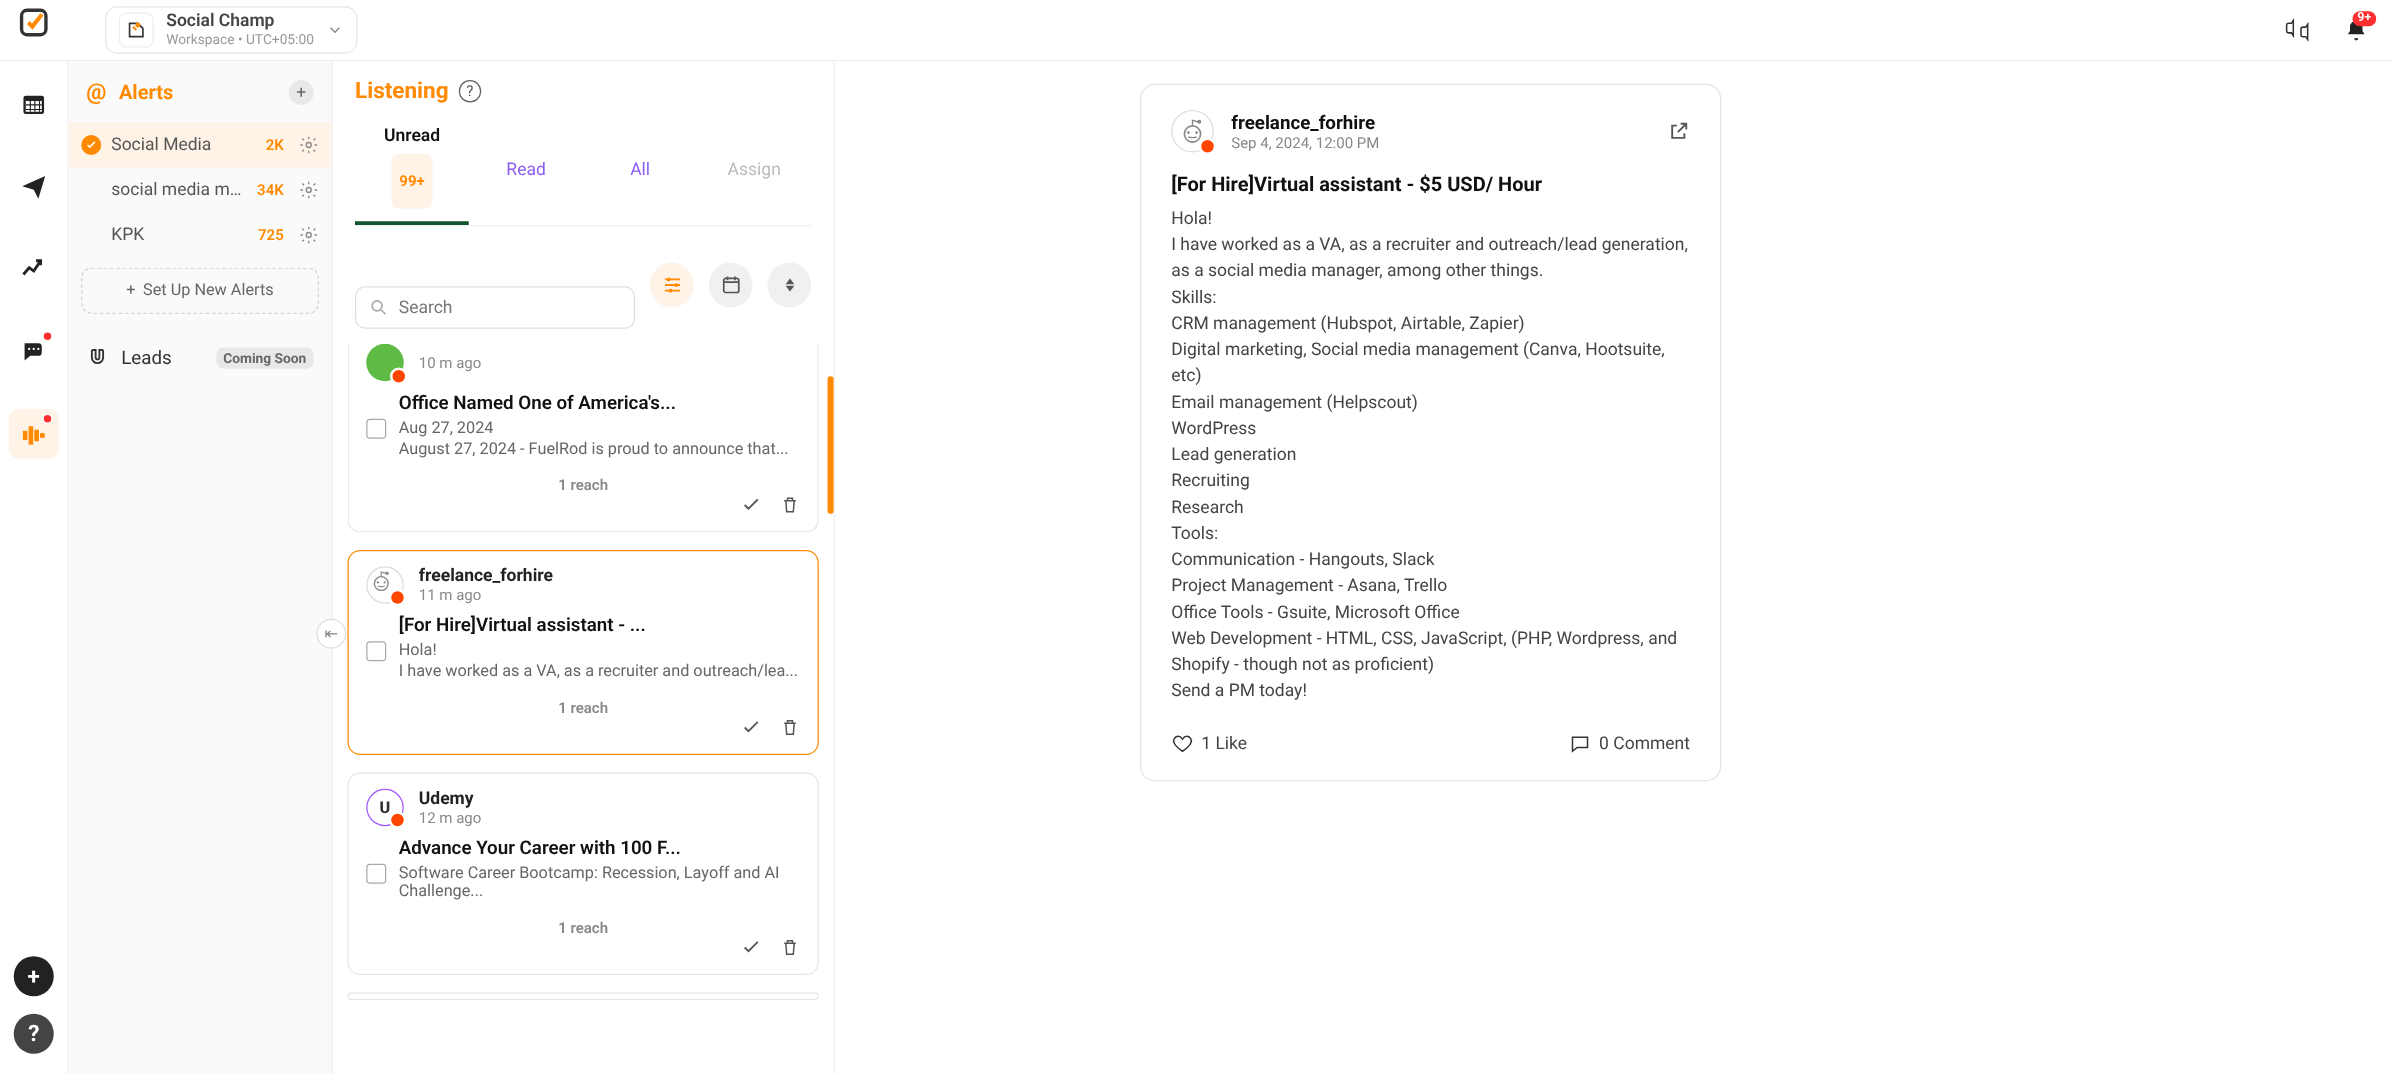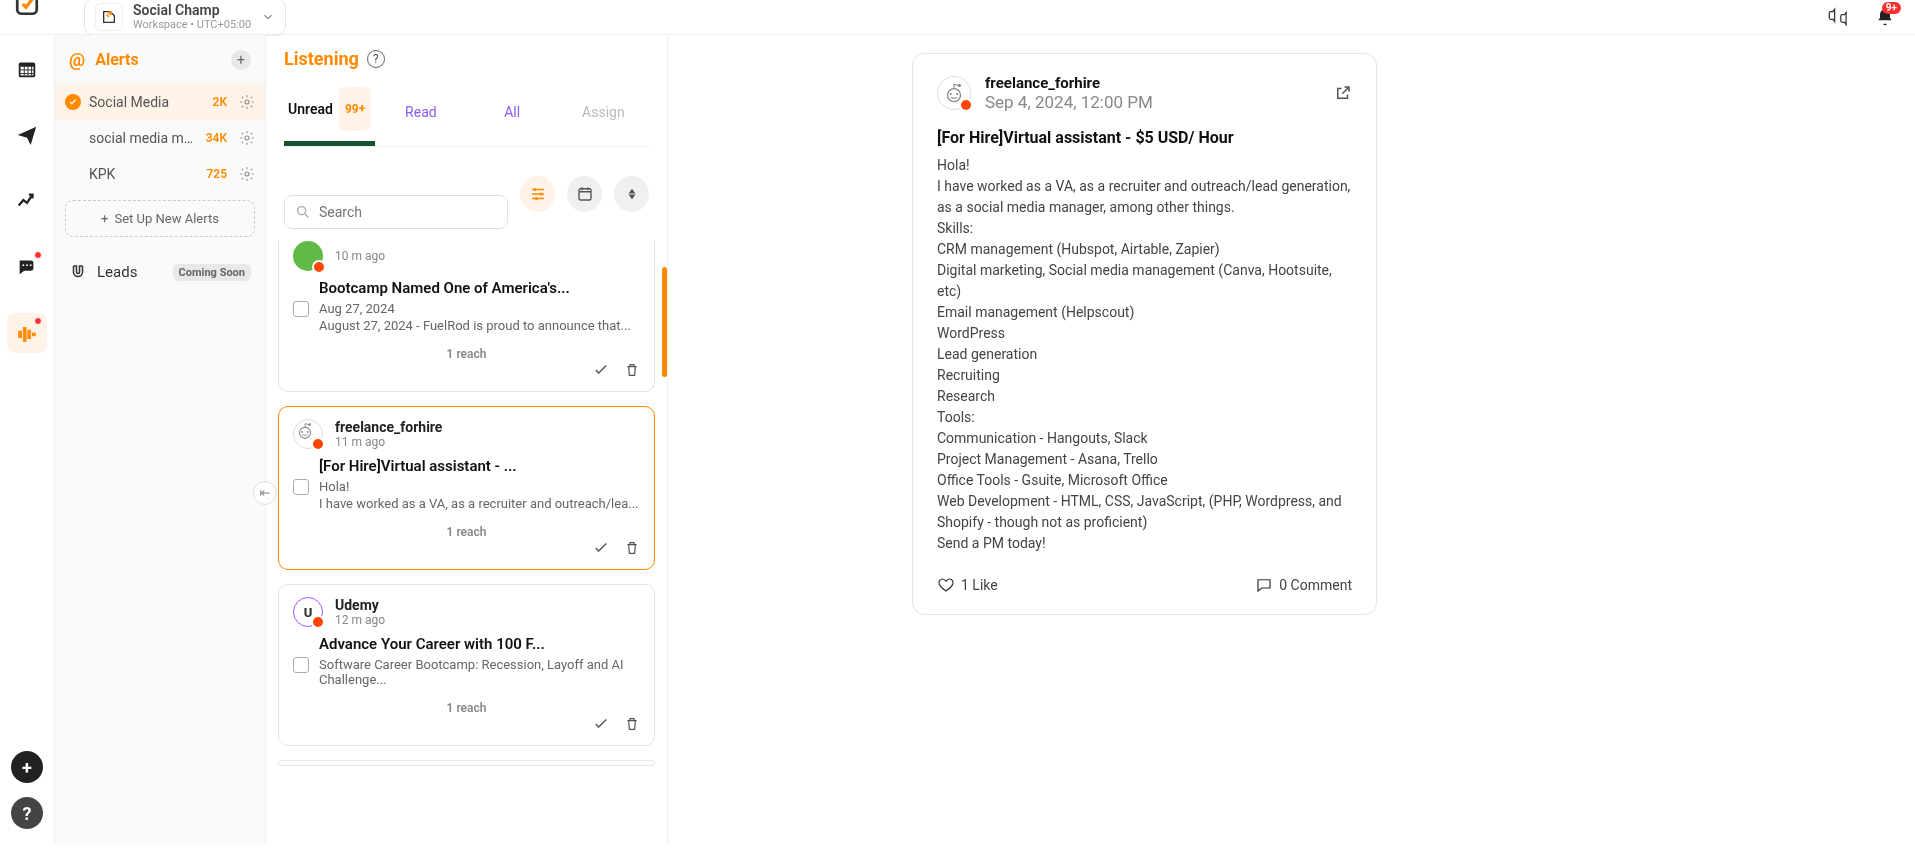--- a/index.html
+++ b/index.html
@@ -1,18 +1,18 @@
 <!DOCTYPE html>
 <html><head>
 <meta charset="utf-8">
 <style>
 * { box-sizing: border-box; margin: 0; padding: 0; font-family: -apple-system, BlinkMacSystemFont, "Segoe UI", Roboto, sans-serif; }
 body { background: #fff; color: #111; overflow: hidden; height: 861px; width: 1915px; }
 
-.top-bar { height: 35px; border-bottom: 1px solid #eee; display: flex; align-items: center; padding: 0 20px 0 64px; position: relative; }
+.top-bar { height: 49px; border-bottom: 1px solid #eee; display: flex; align-items: center; padding: 0 20px 0 64px; position: relative; }
 .ws-pill { margin-left: 20px; display: flex; align-items: center; border: 1px solid #e5e5e5; border-radius: 10px; padding: 4px 10px; gap: 10px; cursor: pointer; }
 .ws-ico { width: 28px; height: 28px; border: 1px solid #eee; border-radius: 6px; display: flex; align-items: center; justify-content: center; }
 .ws-text { display: flex; flex-direction: column; line-height: 1.1; }
 .ws-name { font-size: 14px; font-weight: 600; color: #444; }
 .ws-sub { font-size: 11px; color: #999; }
 .top-right { margin-left: auto; display: flex; align-items: center; gap: 22px; }
 .bell-wrap { position: relative; }
 .badge-9 { position: absolute; top: -4px; right: -6px; background: #ff2e2e; color: #fff; font-size: 10px; font-weight: 700; border-radius: 10px; padding: 1px 4px; line-height: 1; }
 
 .layout { display: flex; height: 810px; }
@@ -48,21 +48,21 @@
 .collapse-btn { position: absolute; right: -12px; top: 56.5%; transform: translateY(-50%); width: 24px; height: 24px; border: 1px solid #ddd; border-radius: 50%; background: #fff; display: flex; align-items: center; justify-content: center; cursor: pointer; font-size: 13px; color: #888; }
 
 .feed-col { width: 402px; border-right: 1px solid #eee; display: flex; flex-direction: column; background: #fff; }
 .feed-head { padding: 13px 18px 0; }
 .listening-row { display: flex; align-items: center; gap: 8px; }
 .listening { color: #ff8a00; font-weight: 700; font-size: 18px; }
 .q-ico { width: 18px; height: 18px; border: 1.5px solid #666; border-radius: 50%; display: flex; align-items: center; justify-content: center; font-size: 12px; color: #555; cursor: pointer; }
 
 .tabs { display: flex; margin-top: 18px; border-bottom: 1px solid #eee; }
 .tab { flex: 1; text-align: center; padding: 0 0 10px; font-size: 14px; color: #8b5cf6; cursor: pointer; display: flex; align-items: center; justify-content: center; gap: 6px; }
-.tab.active { color: #111; font-weight: 600; border-bottom: 5px solid #14532d; }
+.tab.active { color: #111; font-weight: 600; border-bottom: 3px solid #14532d; flex-direction: column; }
 .tab.disabled { color: #bbb; }
 .tab-count { background: #fff3e8; color: #ff8a00; font-size: 12px; font-weight: 700; padding: 15px 6px; border-radius: 6px; }
 
 .filter-row { display: flex; align-items: center; gap: 12px; padding: 12px 18px; }
 .search-box { flex: 1; display: flex; align-items: flex-start; border: 1px solid #e0e0e0; border-radius: 8px; padding: 8px 10px; gap: 8px; margin-top: 36px; }
 .search-box input { border: none; outline: none; font-size: 14px; flex: 1; color: #333; }
 .f-btn { width: 36px; height: 36px; border-radius: 50%; background: #f0f0f0; display: flex; align-items: center; justify-content: center; cursor: pointer; }
 .f-btn.orange { background: #fff3e8; }
 
 .cards { flex: 1; overflow-y: auto; padding: 0 12px 20px; position: relative; }
@@ -87,21 +87,21 @@
 .c-foot { display: flex; align-items: center; margin-top: 14px; flex-direction: column; }
 .c-reach { font-size: 12px; color: #888; font-weight: 600; }
 .c-actions { margin-left: auto; display: flex; gap: 14px; color: #666; }
 .c-actions span { cursor: pointer; }
 
 .detail { flex: 1; padding: 18px 24px; overflow-y: auto; }
 .d-card { border: 1px solid #e5e5e5; border-radius: 12px; padding: 20px 24px; max-width: 465px; margin-left: 220px; }
 .d-head { display: flex; gap: 14px; align-items: center; }
 .d-ava { width: 34px; height: 34px; border-radius: 50%; background: #fff; border: 1px solid #ddd; position: relative; display:flex; align-items:center; justify-content:center; }
 .d-name { font-weight: 700; font-size: 15px; }
-.d-time { font-size: 17px; color: #888; }
+.d-time { font-size: 12px; color: #888; }
 .d-open { margin-left: auto; cursor: pointer; color: #666; }
 .d-title { font-weight: 700; font-size: 16px; margin: 16px 0 8px; }
 .d-body { font-size: 14px; color: #444; line-height: 1.5; white-space: pre-line; }
 .d-foot { display: flex; align-items: center; margin-top: 22px; gap: 8px; }
 .d-like, .d-comment { display: flex; align-items: center; gap: 6px; font-size: 14px; color: #444; cursor: pointer; }
 .d-comment { margin-left: auto; }
 
 svg { display: block; }
 </style>
 </head>
@@ -308,21 +308,21 @@
           <div class="c-ava">
               <div class="c-src"></div>
             </div>
           <div>
               <div class="c-time">10 m ago</div>
             </div>
         </div>
         <div class="c-body">
           <div class="c-cb"></div>
           <div class="c-texts">
-            <div class="c-title">Bootcamp Named One of America's...</div>
+            <div class="c-title">Office Named One of America's...</div>
             <div class="c-date">Aug 27, 2024</div>
             <div class="c-snip">August 27, 2024 - FuelRod is proud to announce that...</div>
           </div>
         </div>
         <div class="c-foot">
           <span class="c-reach">1 reach</span>
           <div class="c-actions">
             <span>
                 <svg width="18" height="18" viewBox="0 0 24 24">
                   <path d="M5 12l4 4 10-10" fill="none" stroke="#555" stroke-width="2"></path>

